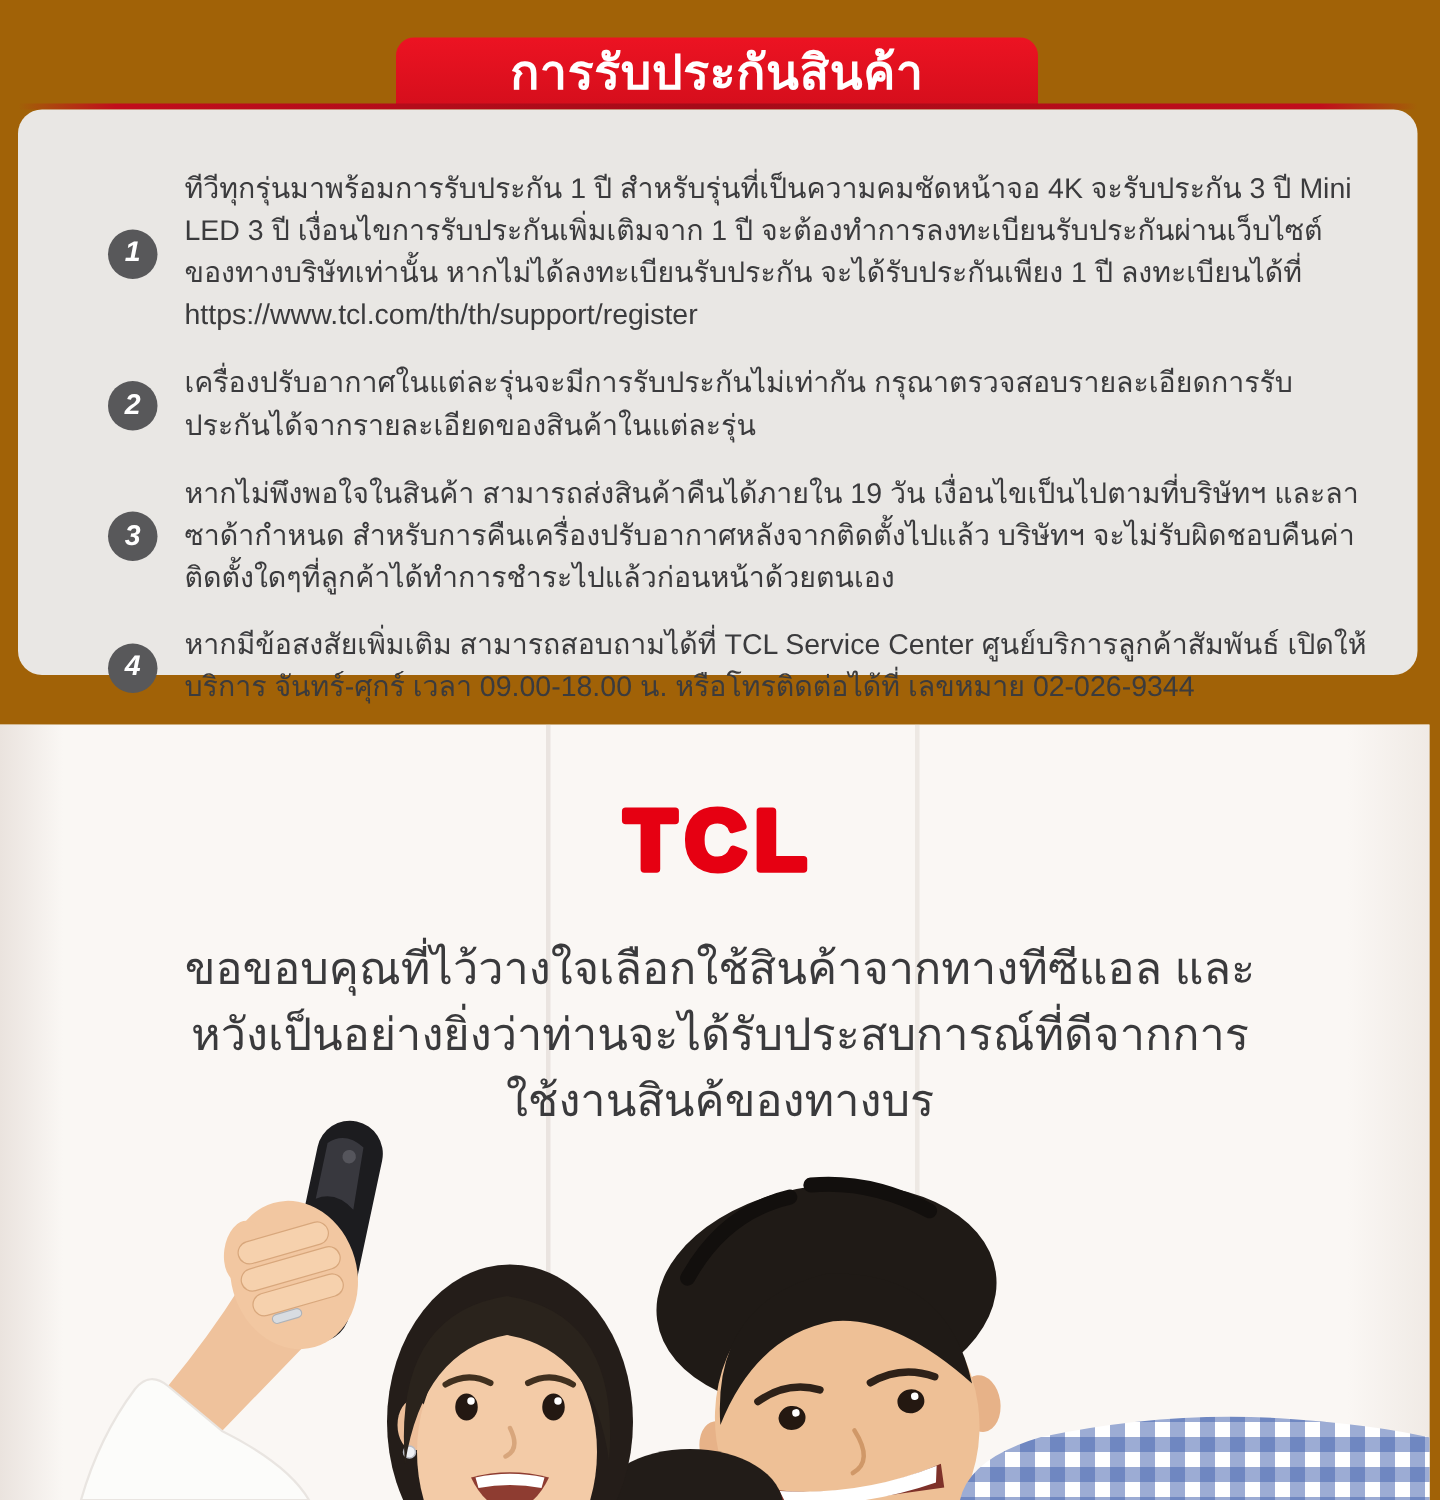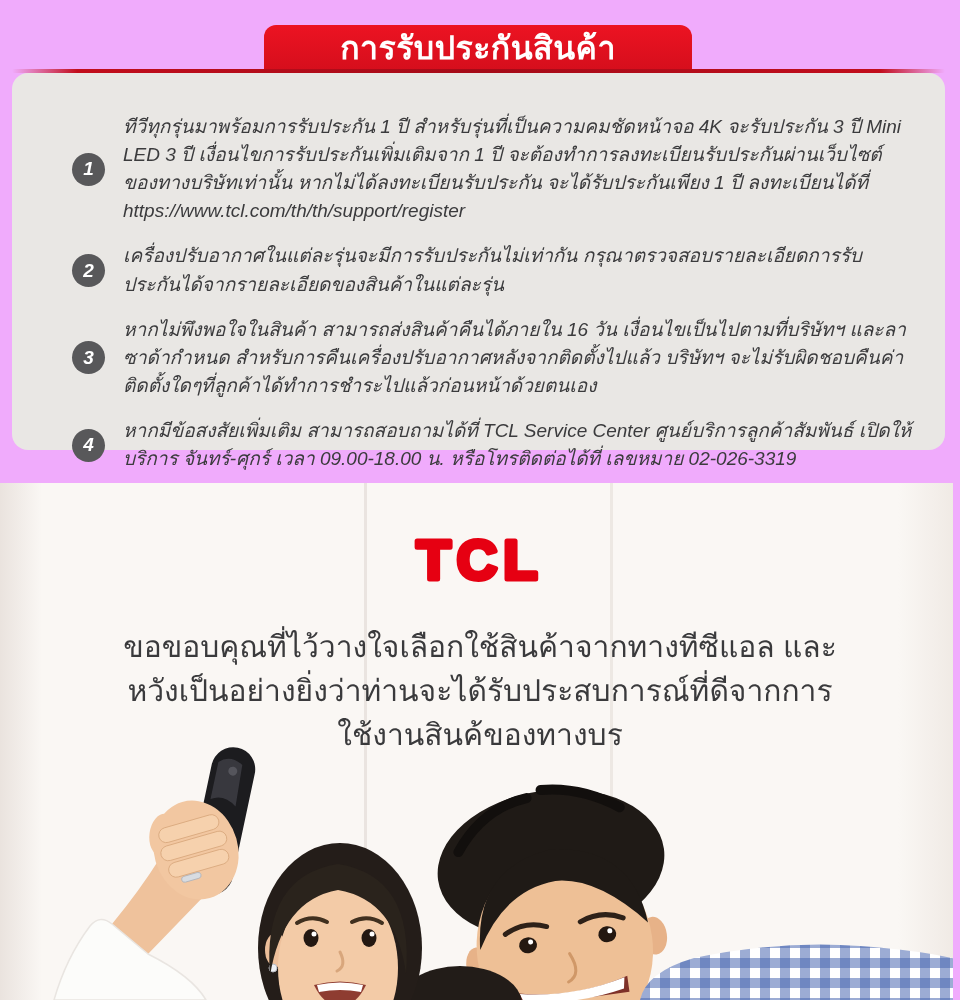--- a/index.html
+++ b/index.html
@@ -1,36 +1,36 @@
 <!DOCTYPE html>
 <html><head>
 <meta charset="utf-8">
 <style>
   html,body{margin:0;padding:0;background:#ffffff;}
   body{width:960px;height:1000px;overflow:hidden;position:relative;
        font-family:"Liberation Sans","DejaVu Sans",sans-serif;}
-  .page{position:relative;width:960px;height:1000px;background:#f0abfc;}
+  .page{position:relative;width:960px;height:1000px;background:#a16207;}
 
   
   .banner-tab{position:absolute;left:264px;top:25px;width:428px;height:46px;
     background:linear-gradient(180deg,#ec1322,#d50e1c);
     border-radius:12px 12px 0 0;display:flex;align-items:center;justify-content:center;}
   .banner-title{color:#ffffff;font-weight:bold;font-size:32px;letter-spacing:.5px;line-height:1;}
   .red-line{position:absolute;left:12px;top:69px;width:933px;height:4px;border-radius:2px;
     background:linear-gradient(90deg,rgba(194,13,28,0) 0%,#c20d1c 7%,#a50b18 50%,#c20d1c 93%,rgba(194,13,28,0) 100%);}
 
   
   .info-box{position:absolute;left:12px;top:73px;width:933px;height:377px;
     background:#e9e7e4;border-radius:16px;box-sizing:border-box;
     padding:40px 30px 0 60px;display:flex;flex-direction:column;}
   .w-item{display:flex;align-items:center;margin-bottom:17px;}
   .num-circle{flex:0 0 33px;width:33px;height:33px;border-radius:50%;background:#58585a;
     color:#fff;font-weight:bold;font-style:italic;font-size:19px;
     display:flex;align-items:center;justify-content:center;margin-right:18px;}
-  .w-text{color:#3b3b3d;font-size:19px;line-height:1.48;max-width:800px;font-style:italic;}
+  .w-text{color:#3b3b3d;font-size:19px;line-height:1.48;max-width:800px;}
 
   
   .photo-section{position:absolute;left:0;top:483px;width:953px;height:517px;
     background:#faf7f4;overflow:hidden;}
   .wall-shade-left{position:absolute;left:0;top:0;width:42px;height:100%;
     background:linear-gradient(90deg,#eae3de,rgba(234,227,222,0));}
   .wall-shade-right{position:absolute;right:0;top:0;width:55px;height:100%;
     background:linear-gradient(270deg,#f0eae5,rgba(240,234,229,0));}
   .wall-seam-a{position:absolute;left:364px;top:0;width:3px;height:100%;background:rgba(211,201,194,.40);}
   .wall-seam-b{position:absolute;left:610px;top:0;width:3px;height:100%;background:rgba(211,201,194,.32);}
@@ -57,26 +57,26 @@
       <div class="w-text">ทีวีทุกรุ่นมาพร้อมการรับประกัน 1 ปี สำหรับรุ่นที่เป็นความคมชัดหน้าจอ 4K จะรับประกัน 3 ปี Mini LED 3 ปี เงื่อนไขการรับประกันเพิ่มเติมจาก 1 ปี จะต้องทำการลงทะเบียนรับประกันผ่านเว็บไซต์ของทางบริษัทเท่านั้น หากไม่ได้ลงทะเบียนรับประกัน จะได้รับประกันเพียง 1 ปี ลงทะเบียนได้ที่ https://www.tcl.com/th/th/support/register</div>
     </div>
 
     <div class="w-item">
       <div class="num-circle">2</div>
       <div class="w-text">เครื่องปรับอากาศในแต่ละรุ่นจะมีการรับประกันไม่เท่ากัน กรุณาตรวจสอบรายละเอียดการรับประกันได้จากรายละเอียดของสินค้าในแต่ละรุ่น</div>
     </div>
 
     <div class="w-item">
       <div class="num-circle">3</div>
-      <div class="w-text">หากไม่พึงพอใจในสินค้า สามารถส่งสินค้าคืนได้ภายใน 16 วัน เงื่อนไขเป็นไปตามที่บริษัทฯ และลาซาด้ากำหนด สำหรับการคืนเครื่องปรับอากาศหลังจากติดตั้งไปแล้ว บริษัทฯ จะไม่รับผิดชอบคืนค่าติดตั้งใดๆที่ลูกค้าได้ทำการชำระไปแล้วก่อนหน้าด้วยตนเอง</div>
+      <div class="w-text">หากไม่พึงพอใจในสินค้า สามารถส่งสินค้าคืนได้ภายใน 19 วัน เงื่อนไขเป็นไปตามที่บริษัทฯ และลาซาด้ากำหนด สำหรับการคืนเครื่องปรับอากาศหลังจากติดตั้งไปแล้ว บริษัทฯ จะไม่รับผิดชอบคืนค่าติดตั้งใดๆที่ลูกค้าได้ทำการชำระไปแล้วก่อนหน้าด้วยตนเอง</div>
     </div>
 
     <div class="w-item">
       <div class="num-circle">4</div>
-      <div class="w-text">หากมีข้อสงสัยเพิ่มเติม สามารถสอบถามได้ที่ TCL Service Center ศูนย์บริการลูกค้าสัมพันธ์ เปิดให้บริการ จันทร์-ศุกร์ เวลา 09.00-18.00 น. หรือโทรติดต่อได้ที่ เลขหมาย 02-026-3319</div>
+      <div class="w-text">หากมีข้อสงสัยเพิ่มเติม สามารถสอบถามได้ที่ TCL Service Center ศูนย์บริการลูกค้าสัมพันธ์ เปิดให้บริการ จันทร์-ศุกร์ เวลา 09.00-18.00 น. หรือโทรติดต่อได้ที่ เลขหมาย 02-026-9344</div>
     </div>
 
   </div>
 
   <div class="photo-section">
     <div class="wall-shade-left"></div>
     <div class="wall-shade-right"></div>
     <div class="wall-seam-a"></div>
     <div class="wall-seam-b"></div>
 

